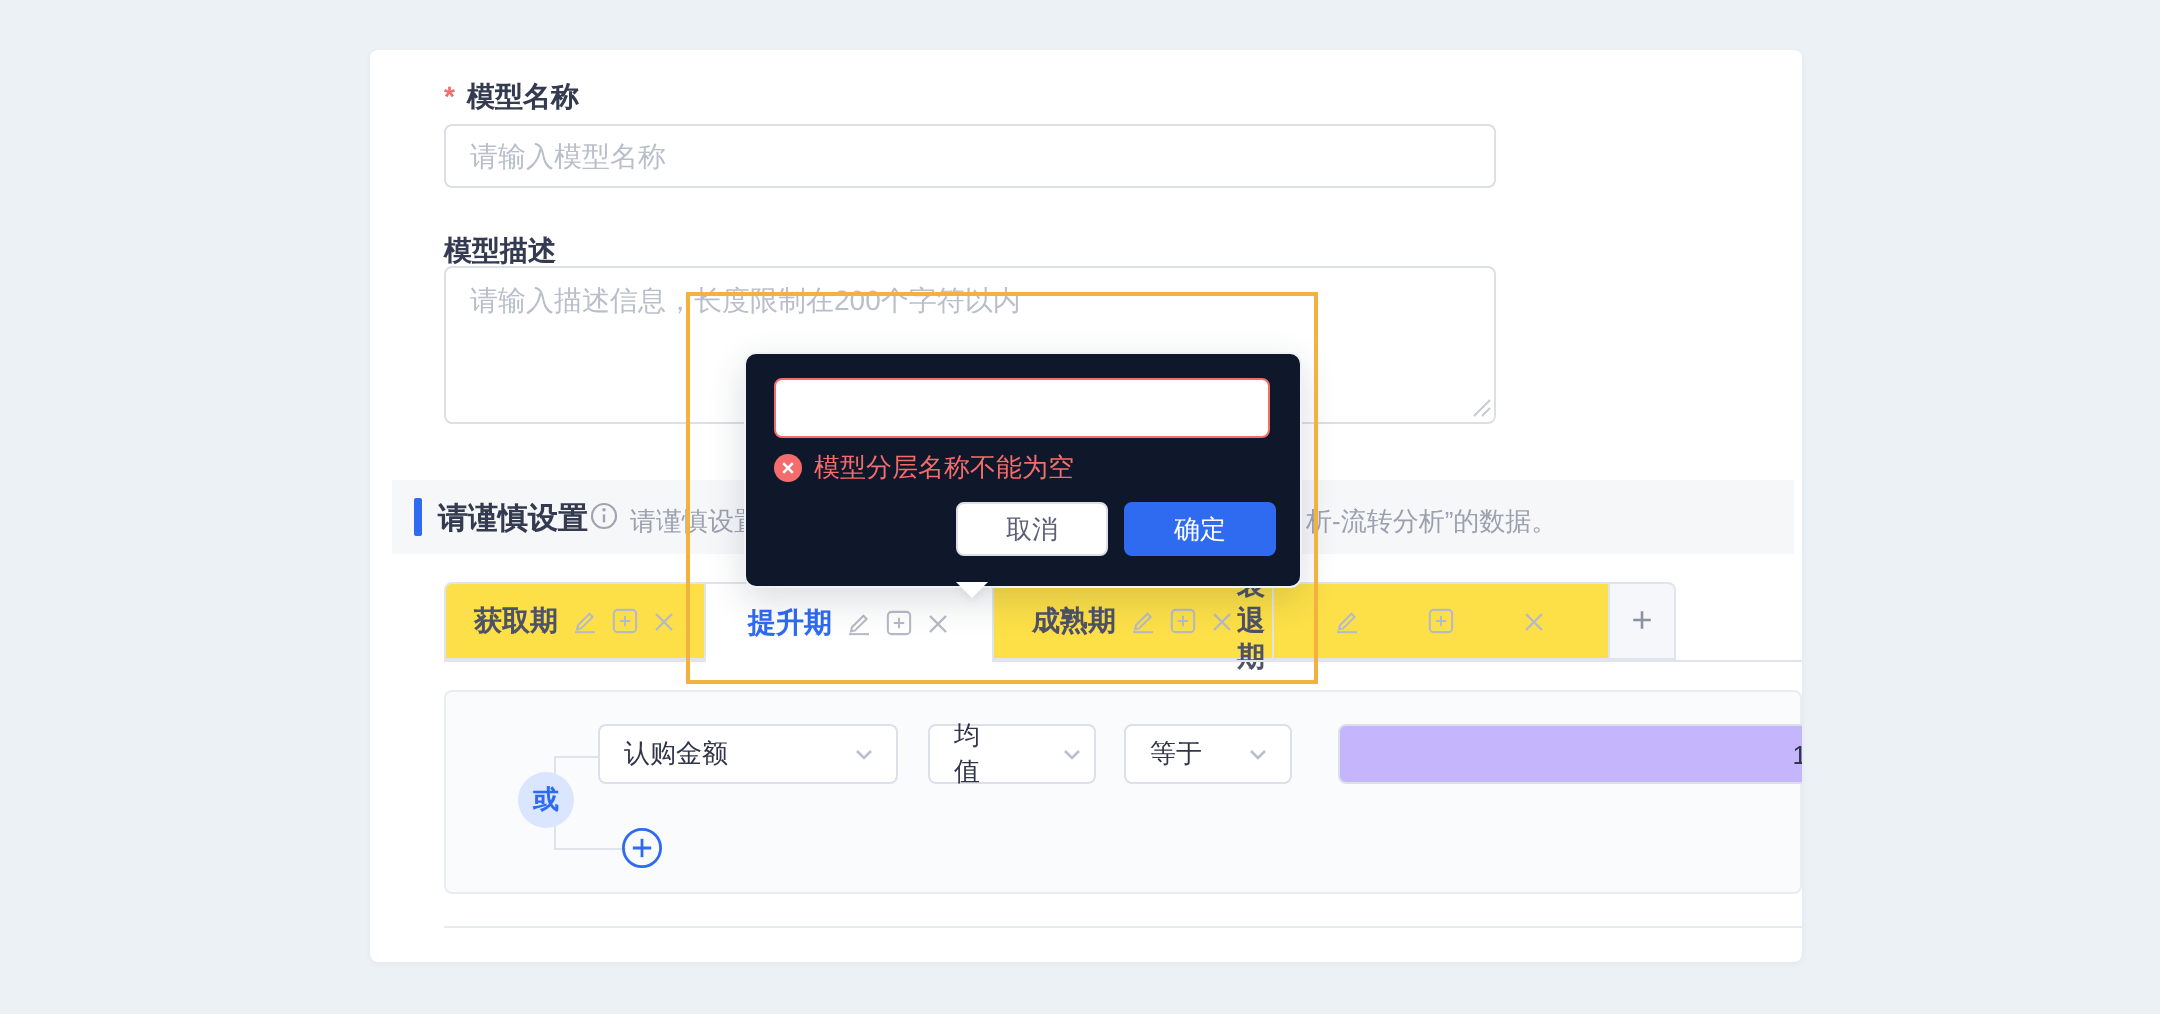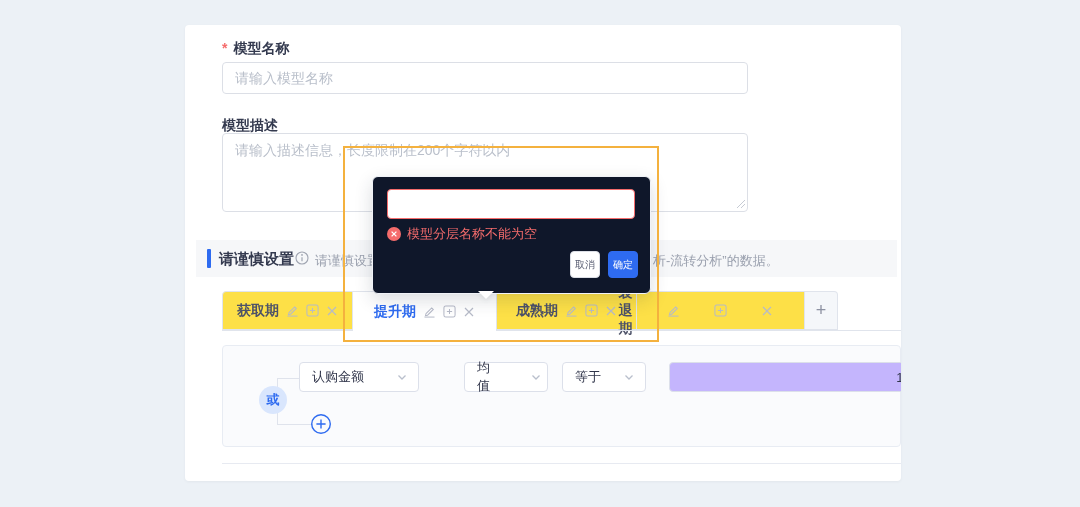--- a/index.html
+++ b/index.html
@@ -95,22 +95,22 @@
     border-top:8px solid #fff;filter:drop-shadow(0 2px 2px rgba(31,45,61,.08));
   }
   .err-input{
     position:absolute;left:14px;top:12px;width:248px;height:30px;box-sizing:border-box;
     border:1px solid #f56c6c;border-radius:4px;padding:0 10px;font-size:13px;
     outline:none;background:#fff;font-family:"Liberation Sans","DejaVu Sans",sans-serif;
   }
   .err-row{position:absolute;left:14px;top:48px;display:flex;align-items:center;gap:6px;
     color:#f56c6c;font-size:13px;}
   .btn-row{position:absolute;right:12px;top:74px;display:flex;gap:8px;}
-  .btn{height:27px;box-sizing:border-box;border-radius:4px;font-size:10px;
-    display:flex;align-items:center;justify-content:center;padding:0 4px;cursor:pointer;
+  .btn{height:27px;box-sizing:border-box;border-radius:4px;font-size:13px;
+    display:flex;align-items:center;justify-content:center;padding:0 24px;cursor:pointer;
     font-family:"Liberation Sans","DejaVu Sans",sans-serif;}
   .btn-cancel{background:#fff;border:1px solid #dcdfe6;color:#5a5f73;}
   .btn-confirm{background:#2e6bf0;border:1px solid #2e6bf0;color:#fff;}
   
   .highlight-box{
     position:absolute;left:158px;top:121px;width:316px;height:196px;box-sizing:border-box;
     border:2px solid #f4b13e;z-index:20;pointer-events:none;
   }
   svg{display:block;}
 </style>
@@ -238,21 +238,21 @@
     <div class="tab-add">+</div>
   </div>
 
   <div class="contentline"></div>
 
   <div class="panel">
     <div class="elbow-top"></div>
     <div class="elbow-bottom"></div>
     <div class="logic-badge">或</div>
 
-    <div class="select" style="left:76px;width:120px;">
+    <div class="select" style="left:76px;width:150px;">
       <span>认购金额</span>
       <span class="chev">
           <svg width="12" height="12" viewBox="0 0 12 12">
             <path d="M2.5 4.5 6 8l3.5-3.5" fill="none" stroke="currentColor" stroke-width="1.3"></path>
           </svg>
         </span>
     </div>
     <div class="select" style="left:241px;width:84px;gap:40px;">
       <span>均值</span>
       <span class="chev">

